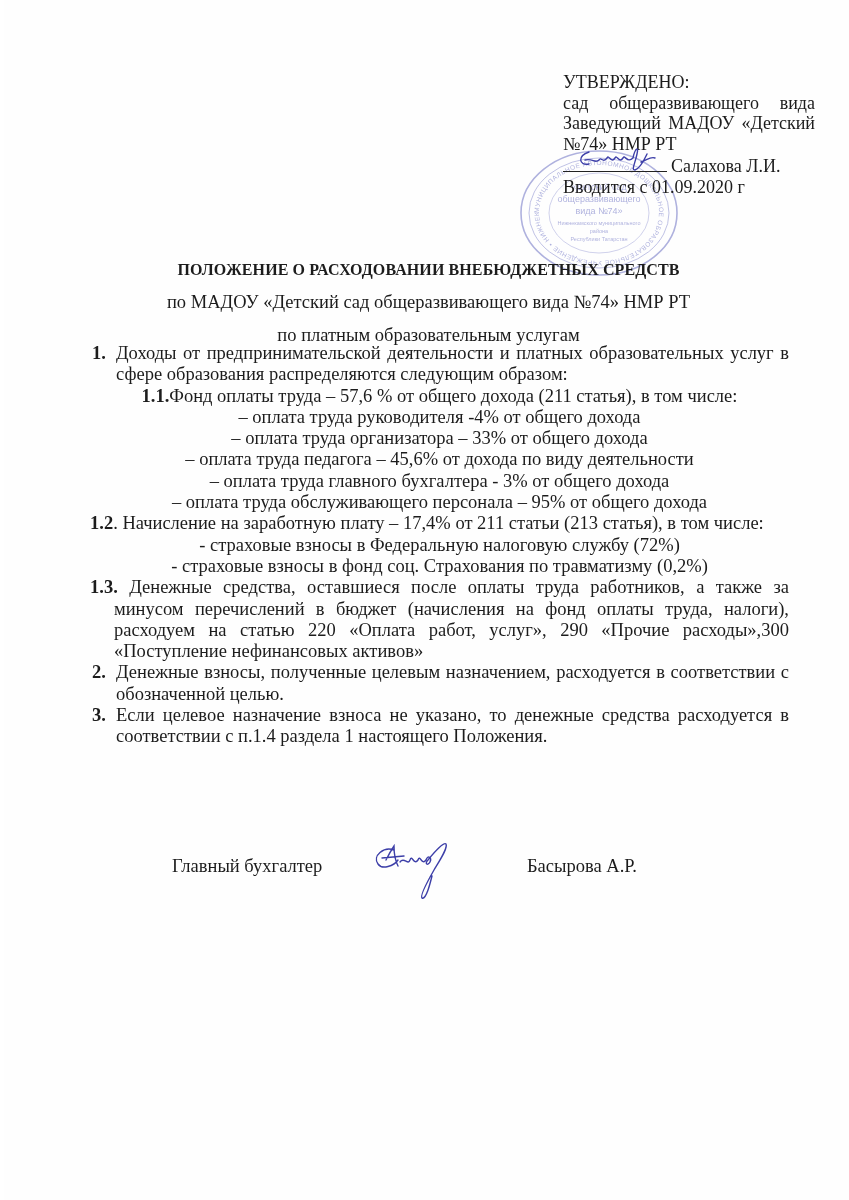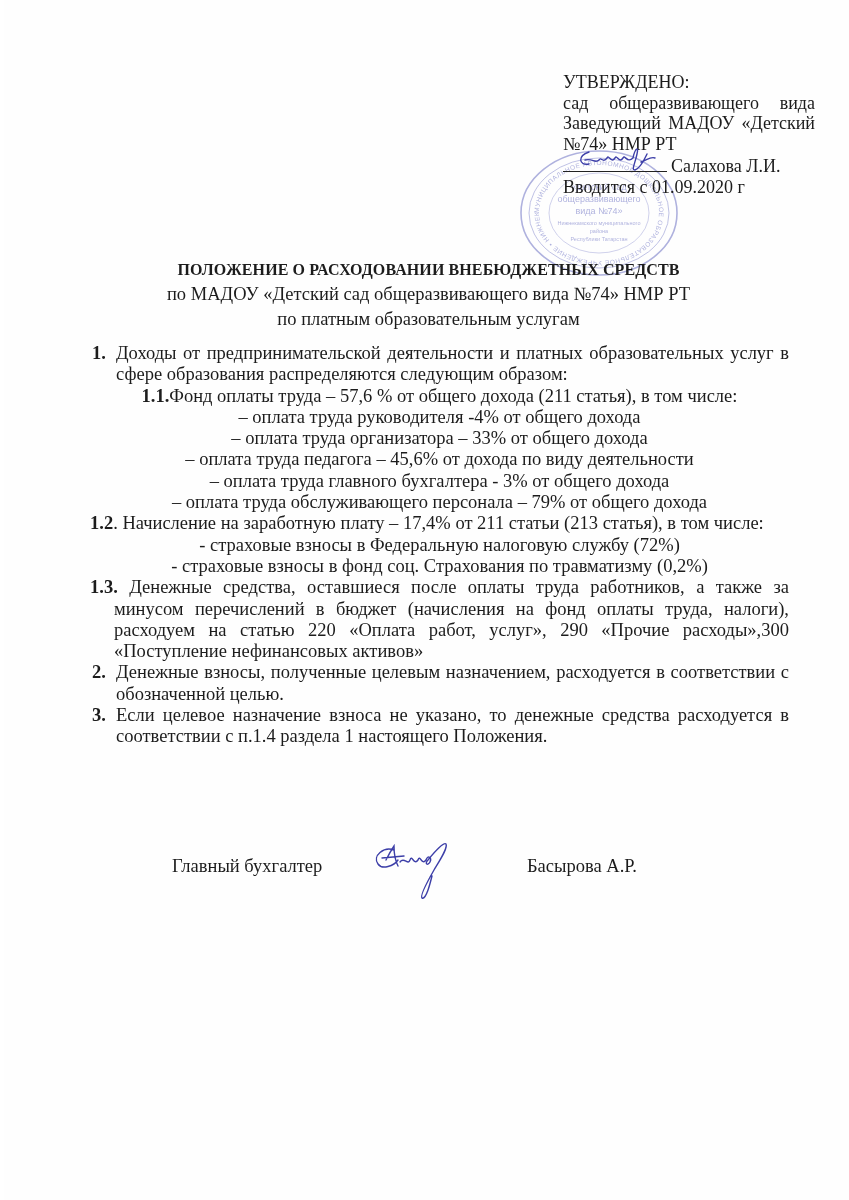--- a/index.html
+++ b/index.html
@@ -82,21 +82,21 @@
     .title-block .title {
       font-weight: bold;
       font-size: 16px;
       line-height: 21px;
       margin: 0;
       letter-spacing: 0.1px;
     }
     .title-block .subtitle {
       font-size: 18.5px;
       line-height: 21px;
-      margin: 4px;
+      margin: 12px;
     }
 
     
     .body-text {
       position: absolute;
       left: 88px;
       top: 343px;
       width: 697px;
       font-size: 18.5px;
       line-height: 21.3px;
@@ -210,21 +210,21 @@
     </p>
 
     <p class="para sub">
       <span class="num">1.1.</span><span>Фонд оплаты труда – 57,6 % от общего дохода (211 статья), в том числе:</span>
     </p>
 
     <p class="para dash">– оплата труда руководителя -4% от общего дохода</p>
     <p class="para dash">– оплата труда организатора – 33% от общего дохода</p>
     <p class="para dash">– оплата труда педагога – 45,6% от дохода по виду деятельности</p>
     <p class="para dash">– оплата труда главного бухгалтера - 3% от общего дохода</p>
-    <p class="para dash">– оплата труда обслуживающего персонала – 79% от общего дохода</p>
+    <p class="para dash">– оплата труда обслуживающего персонала – 95% от общего дохода</p>
 
     <p class="para sub hang" style="text-align:left;">
       <span class="num">1.2</span><span>. Начисление на заработную плату – 17,4% от 211 статьи (213 статья), в том числе:</span>
     </p>
 
     <p class="para dash">- страховые взносы в Федеральную налоговую службу  (72%)</p>
     <p class="para dash">- страховые взносы в фонд соц. Страхования по травматизму (0,2%)</p>
 
     <p class="para sub hang">
       <span class="num">1.3.</span><span> Денежные средства, оставшиеся после оплаты труда работников, а также за минусом перечислений в бюджет (начисления на фонд оплаты труда, налоги), расходуем на статью 220 «Оплата работ, услуг», 290 «Прочие расходы»,300 «Поступление нефинансовых активов»</span>

